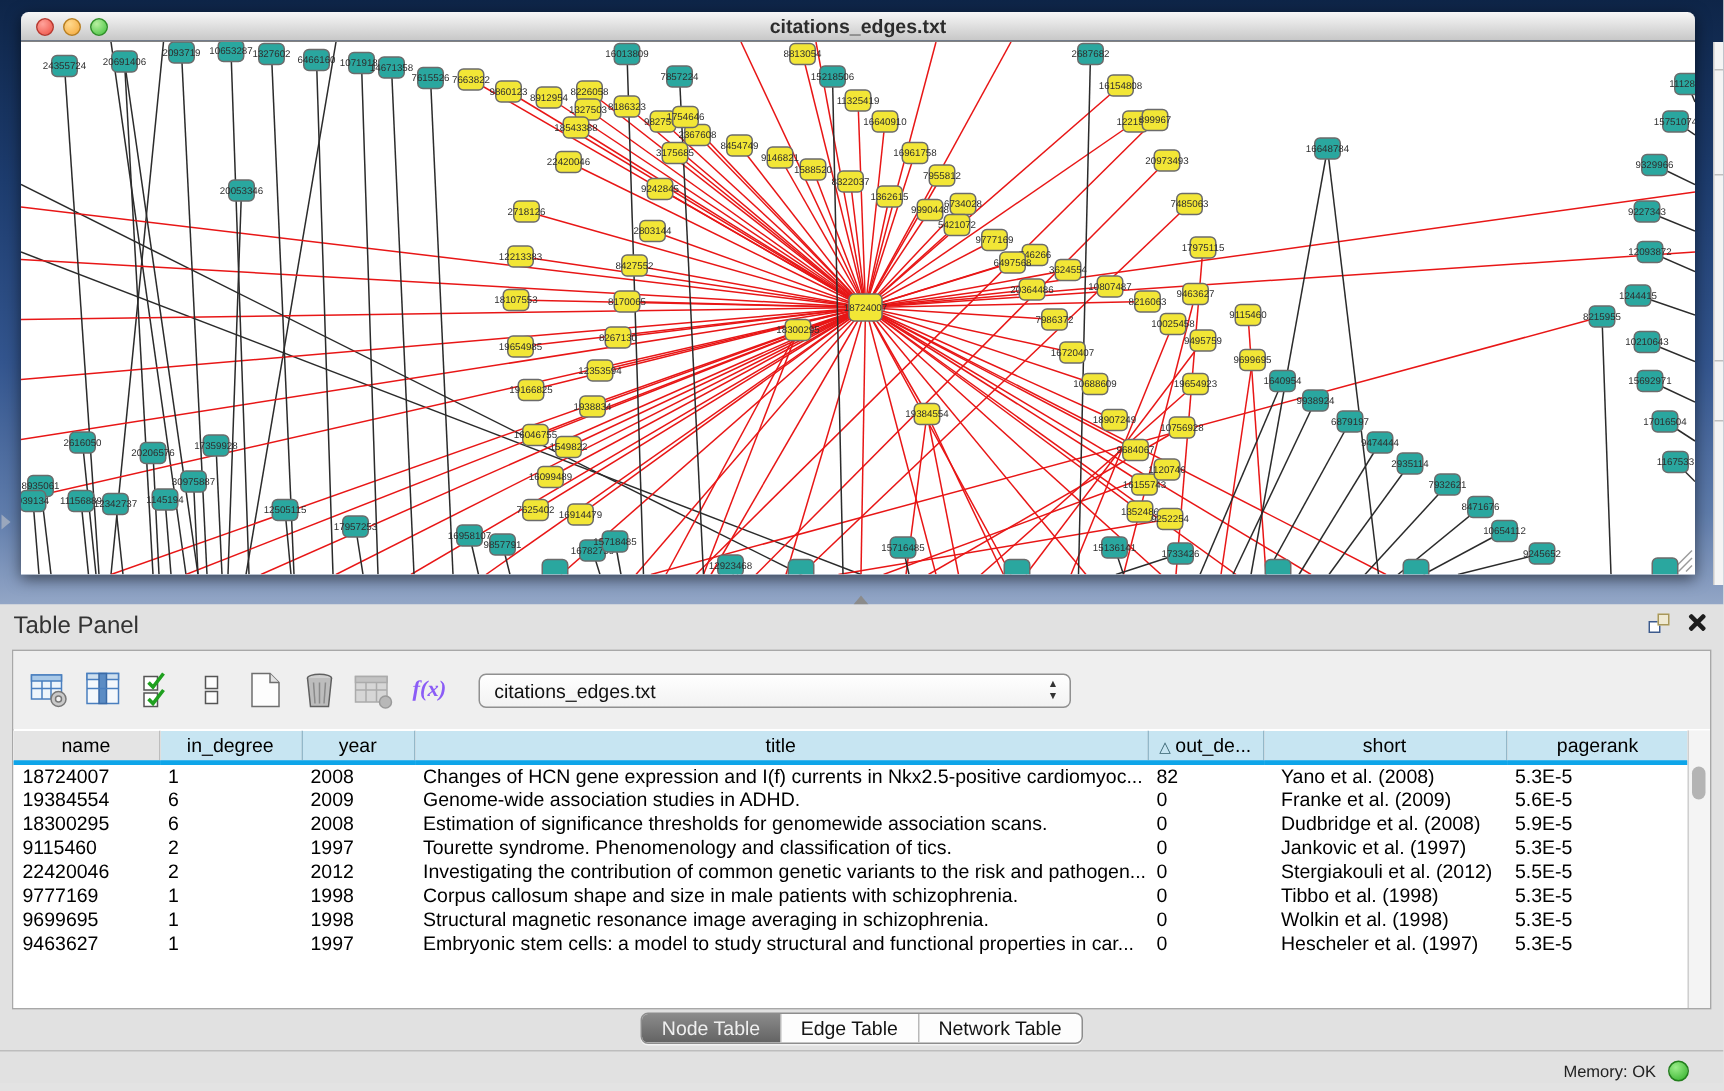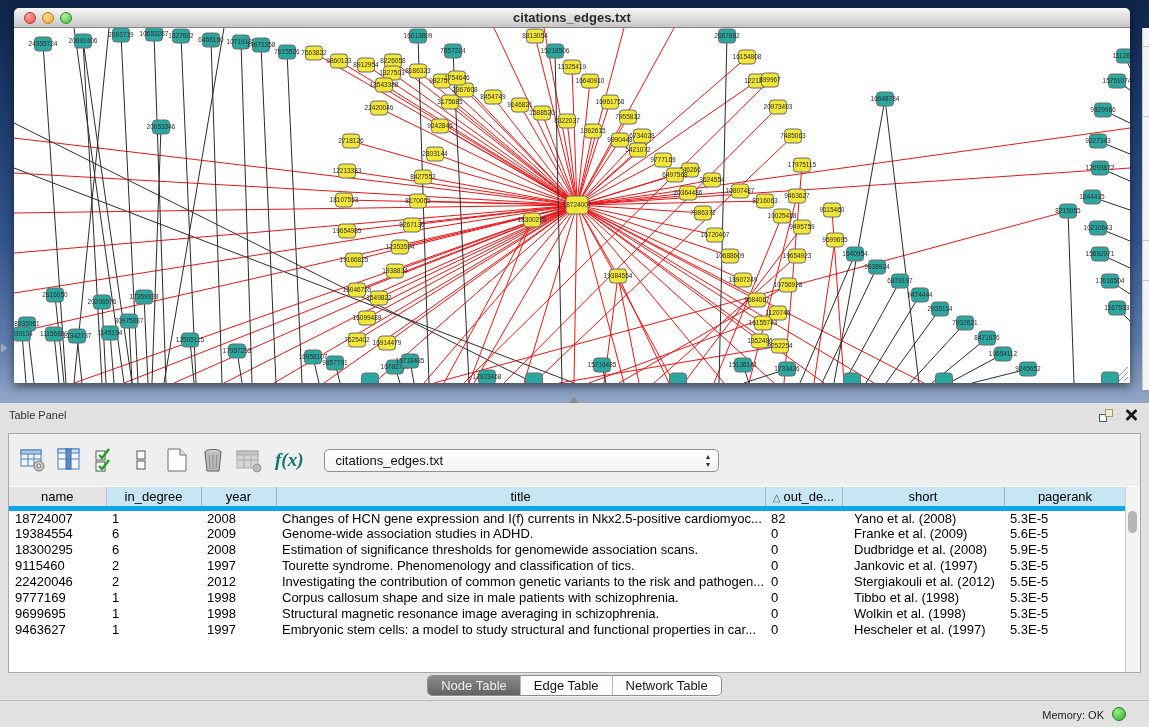--- a/index.html
+++ b/index.html
@@ -25,45 +25,45 @@
   .canvas-wrap { height:355px; background:#ffffff; overflow:hidden; position:relative; }
   svg#net { display:block; }
 
   .split-arrow { position:absolute; left:569px; top:397px; width:0; height:0;
     border-left:5px solid transparent; border-right:5px solid transparent; border-bottom:6px solid #8b8b8b; }
   .side-arrow { position:absolute; left:1px; top:343px; width:0; height:0;
     border-top:5px solid transparent; border-bottom:5px solid transparent; border-left:6px solid #9aa7bd; }
 
   
   .table-panel { position:absolute; left:0; top:403px; width:1149px; height:297px; background:#e1e1e1; }
-  .tp-title { position:absolute; left:9px; top:6px; font-size:11px; color:#333; }
+  .tp-title { position:absolute; left:9px; top:6px; font-size:16px; color:#333; }
   .float-icon { position:absolute; right:36px; top:6px; width:14px; height:13px; }
   .float-icon .sq1 { position:absolute; left:0; bottom:0; width:8px; height:8px; border:1px solid #3c5a8c; background:#fff; }
   .float-icon .sq2 { position:absolute; right:0; top:0; width:8px; height:8px; border:1px solid #a8975a; background:#efe9d2; }
   .close-icon { position:absolute; right:12px; top:5px; width:13px; height:13px; }
   .close-icon::before,.close-icon::after { content:""; position:absolute; left:6px; top:0; width:3px; height:14px;
     background:#1d1d1d; border-radius:1px; }
   .close-icon::before { transform:rotate(45deg); }
   .close-icon::after  { transform:rotate(-45deg); }
 
   .tp-box { position:absolute; left:8px; top:30px; width:1133px; height:240px;
     background:#ffffff; border:1px solid #a8a8a8; }
   .tp-toolbar { position:absolute; left:0; top:0; right:0; height:52px; background:#efefef;
     display:flex; align-items:center; padding-left:10px; gap:9px; }
   .tbtn { width:27px; height:27px; display:flex; align-items:center; justify-content:center; }
-  .fx { font-family:"Liberation Serif", serif; font-style:italic; font-weight:bold; font-size:19px; color:#0f766e; margin-left:4px;}
+  .fx { font-family:"Liberation Serif", serif; font-style:italic; font-weight:bold; font-size:15px; color:#8b5cf6; margin-left:4px;}
   .combo { width:395px; height:23px; margin-left:12px; border:1px solid #909090; border-radius:5px;
     background:linear-gradient(#ffffff,#f2f2f2); font-size:13px; line-height:21px; padding-left:10px;
     color:#111; position:relative; }
   .combo-arrows { position:absolute; right:7px; top:3px; font-size:7px; line-height:8px; color:#333; }
 
   .tbl-wrap { position:absolute; left:0; top:53px; right:15px; bottom:0; background:#fff; overflow:hidden; }
   table.grid { border-collapse:collapse; table-layout:fixed; width:1117px; }
   .grid th { height:21px; font-size:13px; font-weight:normal; color:#000; text-align:center;
-    background:#c7e5f2; border-right:1px solid #93b8c9; border-bottom:5px solid #0ea5e9; overflow:hidden; white-space:nowrap; }
+    background:#c7e5f2; border-right:1px solid #93b8c9; border-bottom:3px solid #0ea5e9; overflow:hidden; white-space:nowrap; }
   .grid th.plain { background:#e4e4e4; border-right:1px solid #bdbdbd; }
   .grid td { height:16px; font-size:13px; color:#000; white-space:nowrap; overflow:hidden; padding:0 4px 0 6px; }
   .grid td.c5 { padding-left:12px; }
   .sort-tri { font-size:10px; color:#35606e; margin-right:3px; }
 
   .vscroll { position:absolute; right:0; top:53px; bottom:0; width:15px; background:#f4f4f4; border-left:1px solid #cfcfcf; }
   .vthumb { position:absolute; left:2px; top:24px; width:9px; height:22px; background:#b4b4b4; border-radius:5px; }
 
   .tabs-row { position:absolute; left:0; right:0; top:272px; display:flex; justify-content:center; }
   .seg { display:flex; height:21px; border:1px solid #8d8d8d; border-radius:5px; overflow:hidden;

